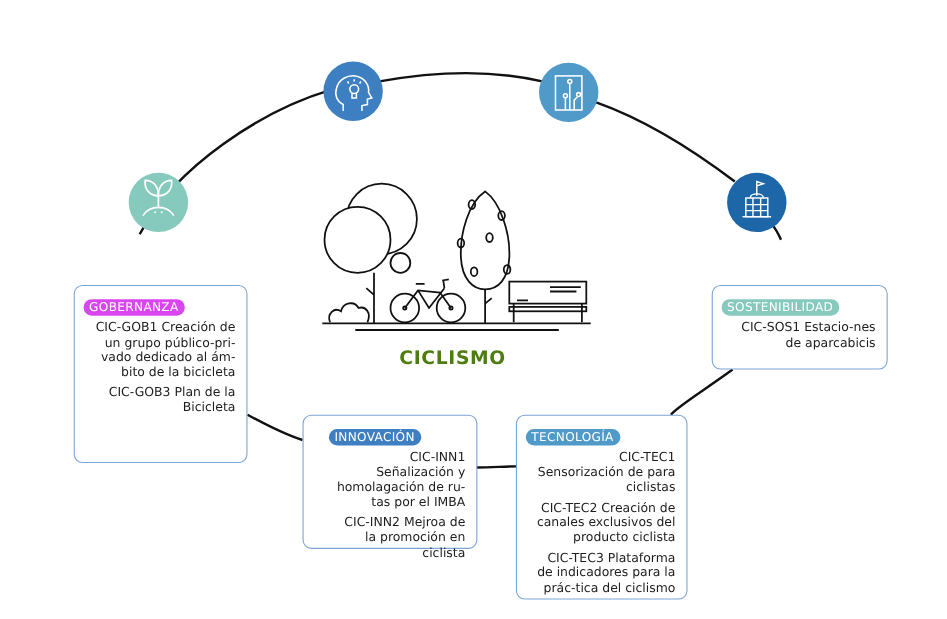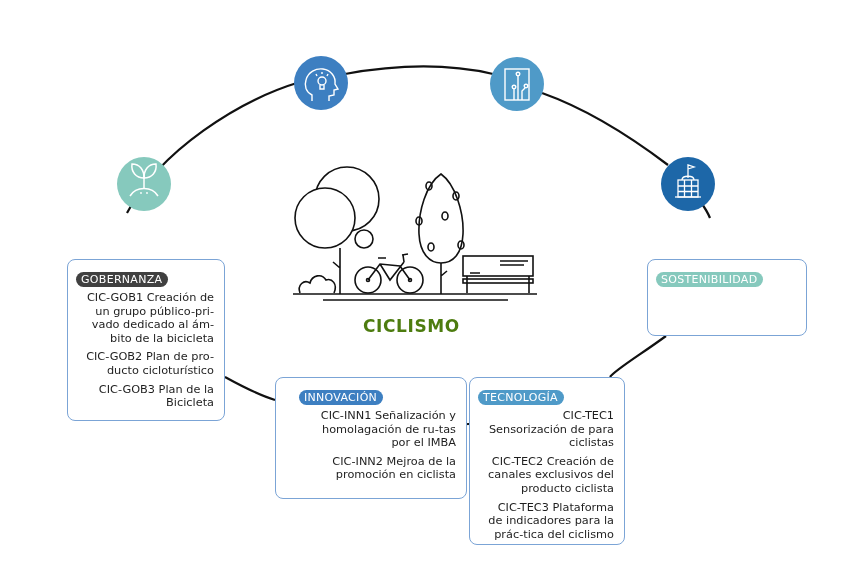--- a/index.html
+++ b/index.html
@@ -109,34 +109,34 @@
       <path d="M467,276 L467,293 M529,276 L529,293"></path>
     </g>
     <path d="M293,294 L537,294"></path>
     <path d="M323,300 L508,300"></path>
   </g>
 </svg>
 
 <div class="title">CICLISMO</div>
 
 <div class="box" style="left:67px;top:259px;width:158px;height:162px;">
-  <span class="badge" style="background:#404040;">GOBERNANZA</span>
+  <span class="badge" style="background:#d946ef;">GOBERNANZA</span>
   <div class="item">CIC-GOB1 Creación de un grupo público-pri-vado dedicado al ám-bito de la bicicleta</div>
-  <div class="item">CIC-GOB2 Plan de pro-ducto cicloturístico</div>
   <div class="item">CIC-GOB3 Plan de la Bicicleta</div>
 </div>
 
-<div class="box" style="left:275px;top:377px;width:192px;height:122px;padding-left:27px;">
+<div class="box" style="left:275px;top:377px;width:159px;height:122px;padding-left:27px;">
   <span class="badge" style="background:#3d7fc1;">INNOVACIÓN</span>
   <div class="item">CIC-INN1 Señalización y homolagación de ru-tas por el IMBA</div>
   <div class="item">CIC-INN2 Mejroa de la promoción en ciclista</div>
 </div>
 
 <div class="box" style="left:469px;top:377px;width:156px;height:168px;">
   <span class="badge" style="background:#4f9ac8;">TECNOLOGÍA</span>
   <div class="item">CIC-TEC1 Sensorización de para ciclistas</div>
   <div class="item">CIC-TEC2 Creación de canales exclusivos del producto ciclista</div>
   <div class="item">CIC-TEC3 Plataforma de indicadores para la prác-tica del ciclismo</div>
 </div>
 
 <div class="box" style="left:647px;top:259px;width:160px;height:77px;">
   <span class="badge" style="background:#86c9bd;">SOSTENIBILIDAD</span>
+  <div class="item">CIC-SOS1 Estacio-nes de aparcabicis</div>
 </div>
 
 </body></html>

